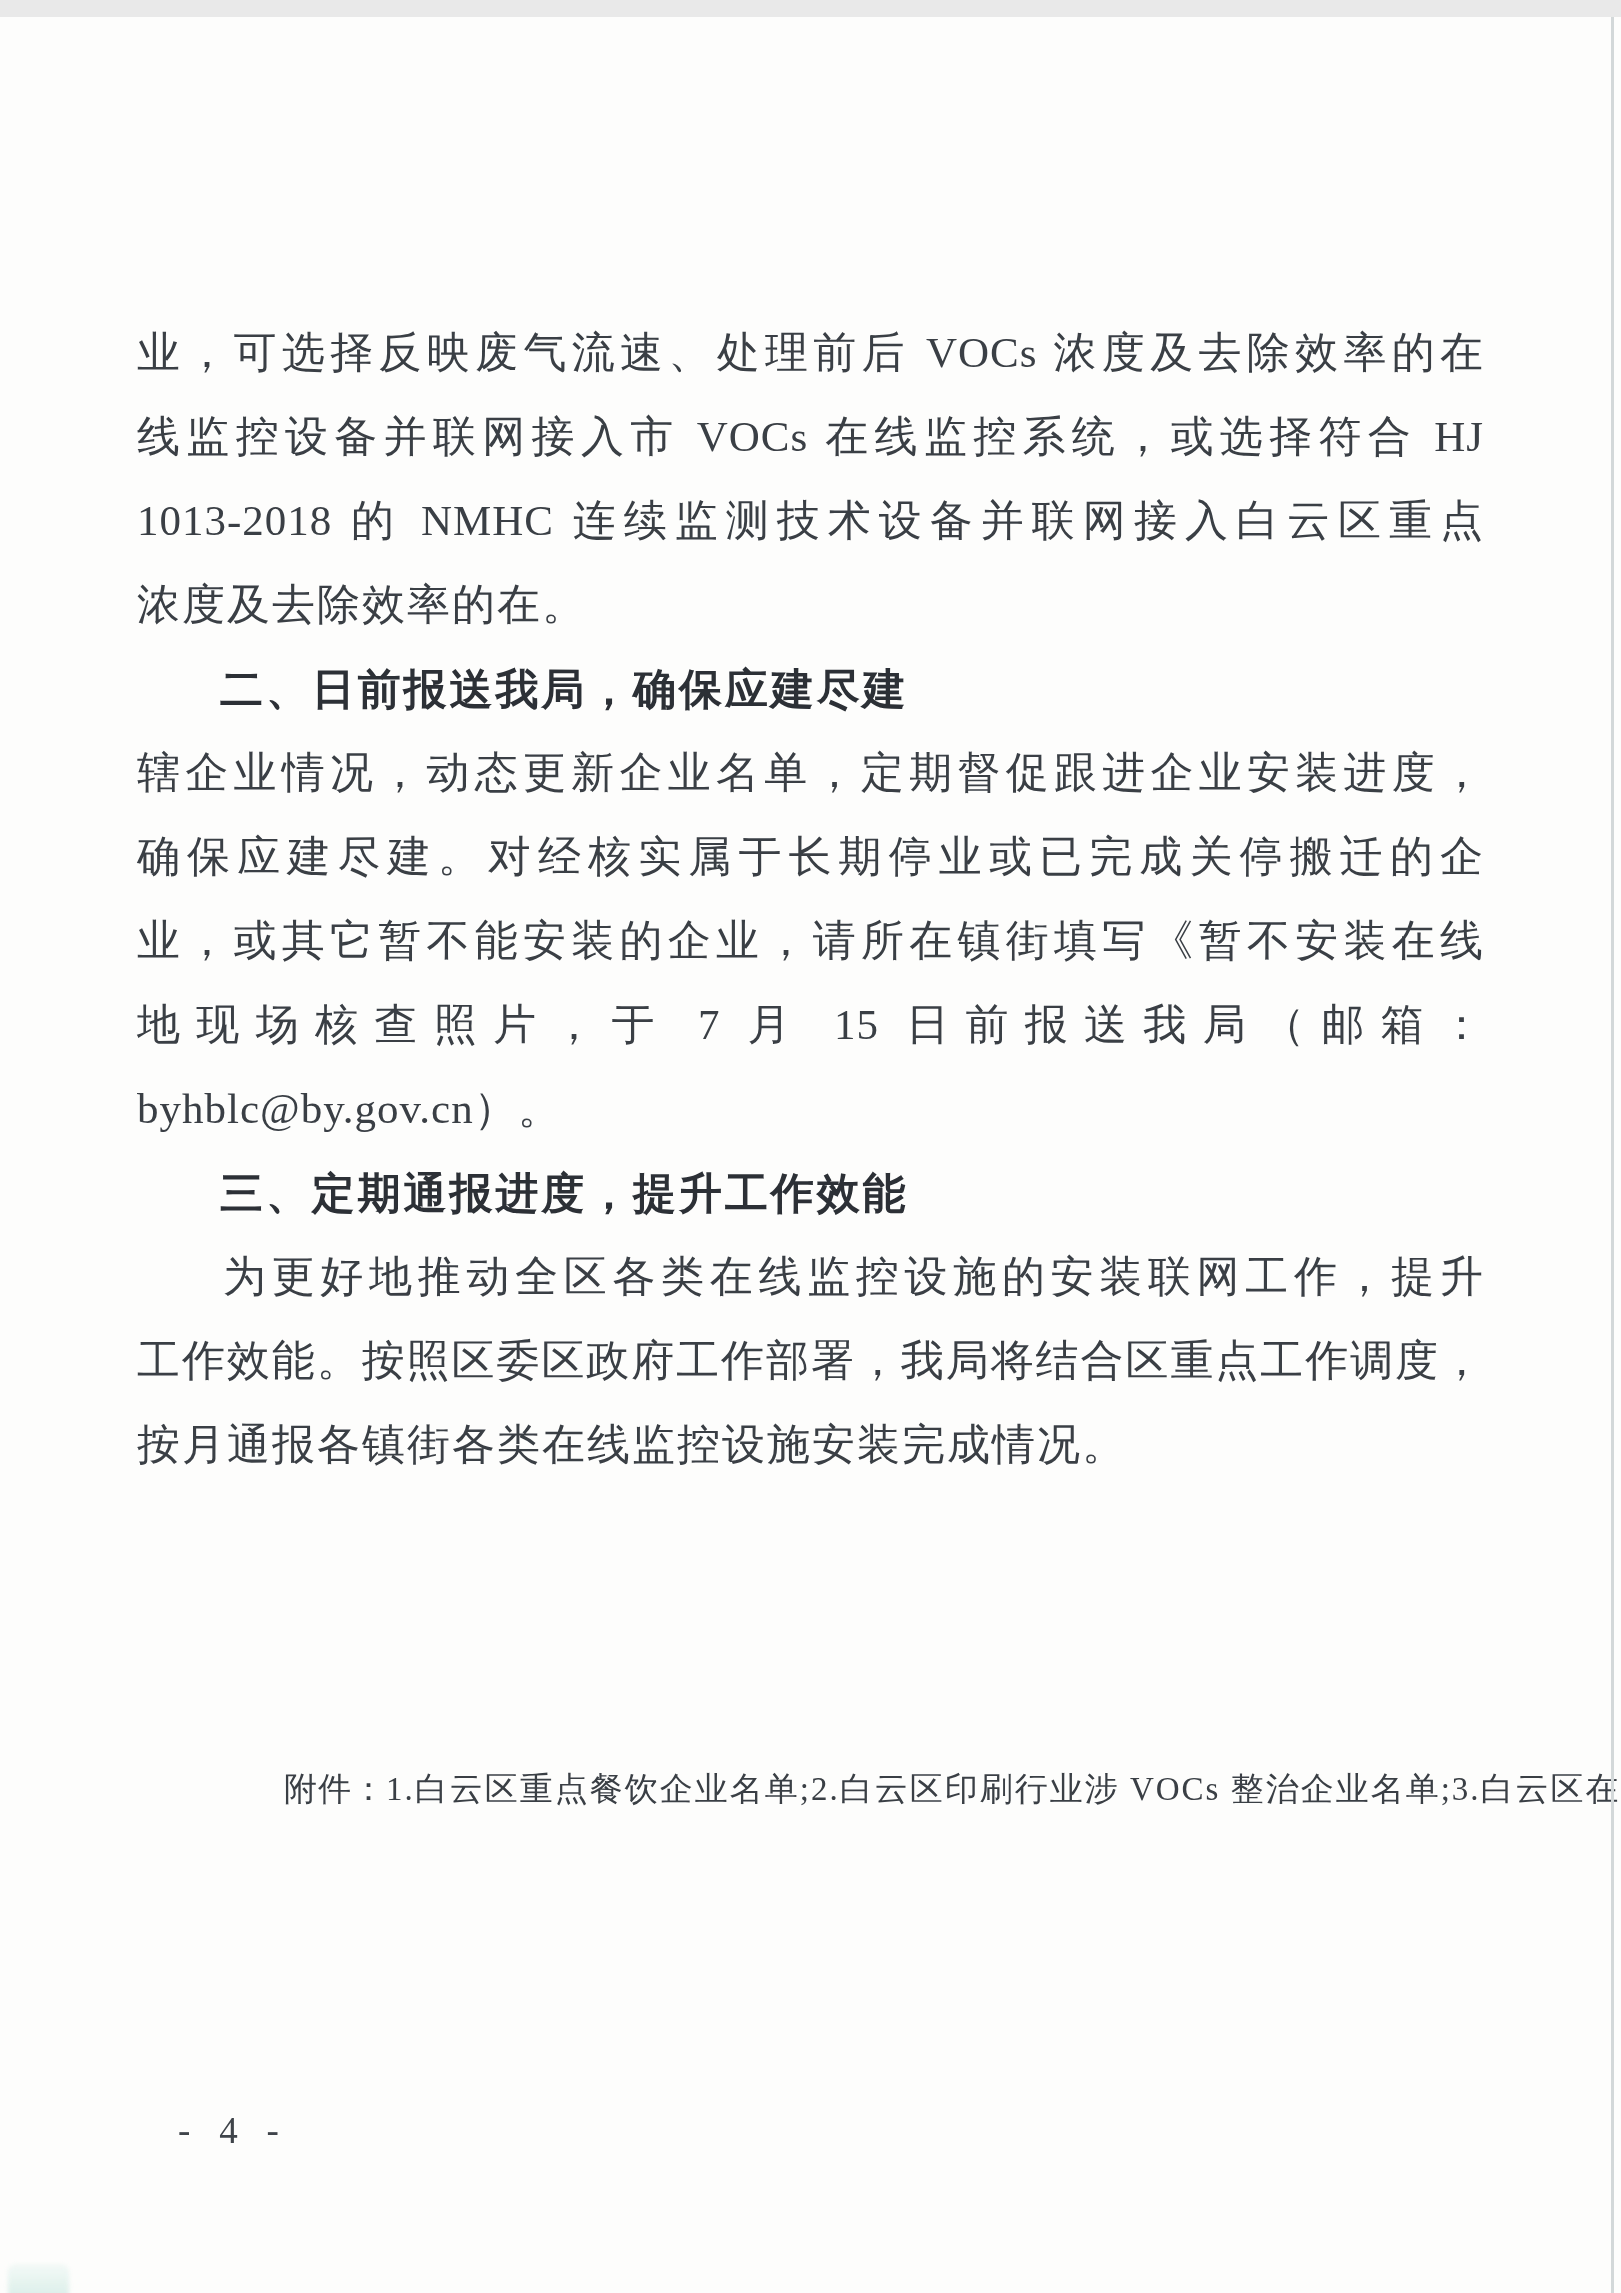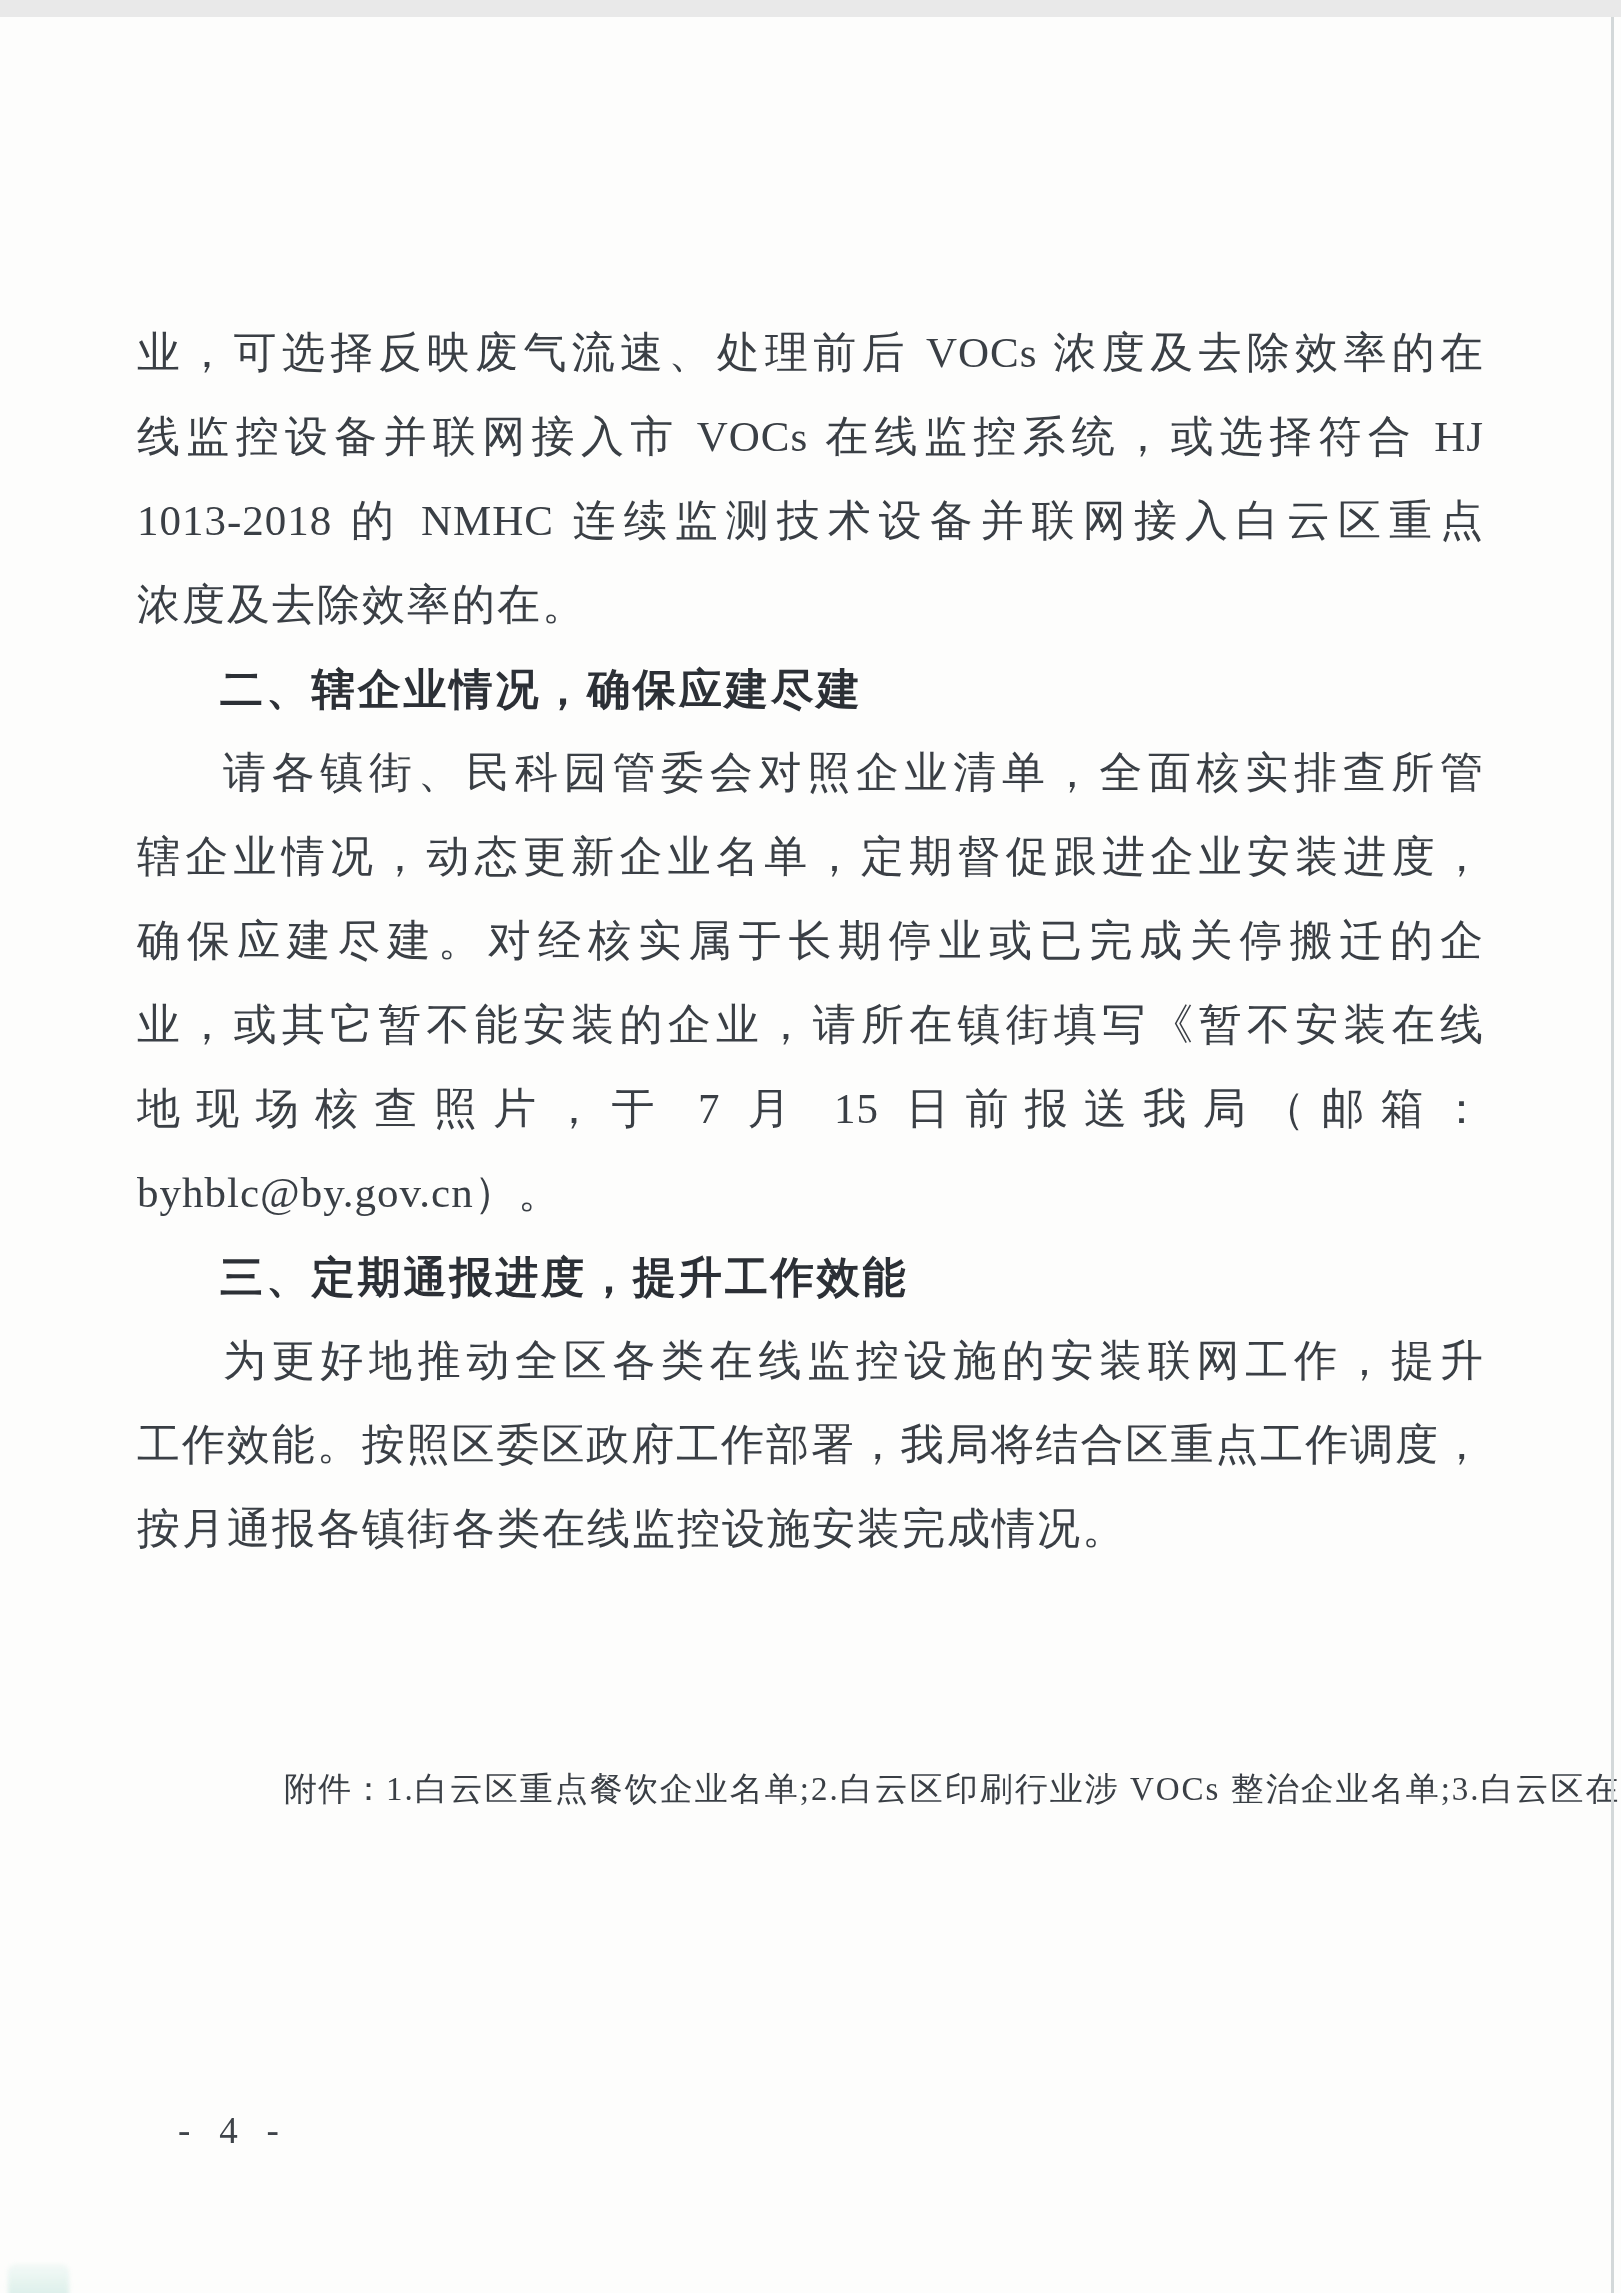--- a/index.html
+++ b/index.html
@@ -103,23 +103,22 @@
 
 <div class="sheet">
 
   <div class="body-text">
 
     <div class="line j">业，可选择反映废气流速、处理前后 VOCs 浓度及去除效率的在</div>
     <div class="line j">线监控设备并联网接入市 VOCs 在线监控系统，或选择符合 HJ</div>
     <div class="line j">1013-2018 的 NMHC 连续监测技术设备并联网接入白云区重点</div>
     <div class="line">浓度及去除效率的在。</div>
 
-    <div class="line heading">二、辖企业情况，确保应建尽建</div>
+    <div class="line heading">二、日前报送我局，确保应建尽建</div>
 
-    <div class="line j indent">请各镇街、民科园管委会对照企业清单，全面核实排查所管</div>
     <div class="line j">辖企业情况，动态更新企业名单，定期督促跟进企业安装进度，</div>
     <div class="line j">确保应建尽建。对经核实属于长期停业或已完成关停搬迁的企</div>
     <div class="line j">业，或其它暂不能安装的企业，请所在镇街填写《暂不安装在线</div>
     <div class="line j">地现场核查照片，于 7 月 15 日前报送我局（邮箱：</div>
     <div class="line latin">byhblc@by.gov.cn）。</div>
 
     <div class="line heading">三、定期通报进度，提升工作效能</div>
 
     <div class="line j indent">为更好地推动全区各类在线监控设施的安装联网工作，提升</div>
     <div class="line j">工作效能。按照区委区政府工作部署，我局将结合区重点工作调度，</div>

